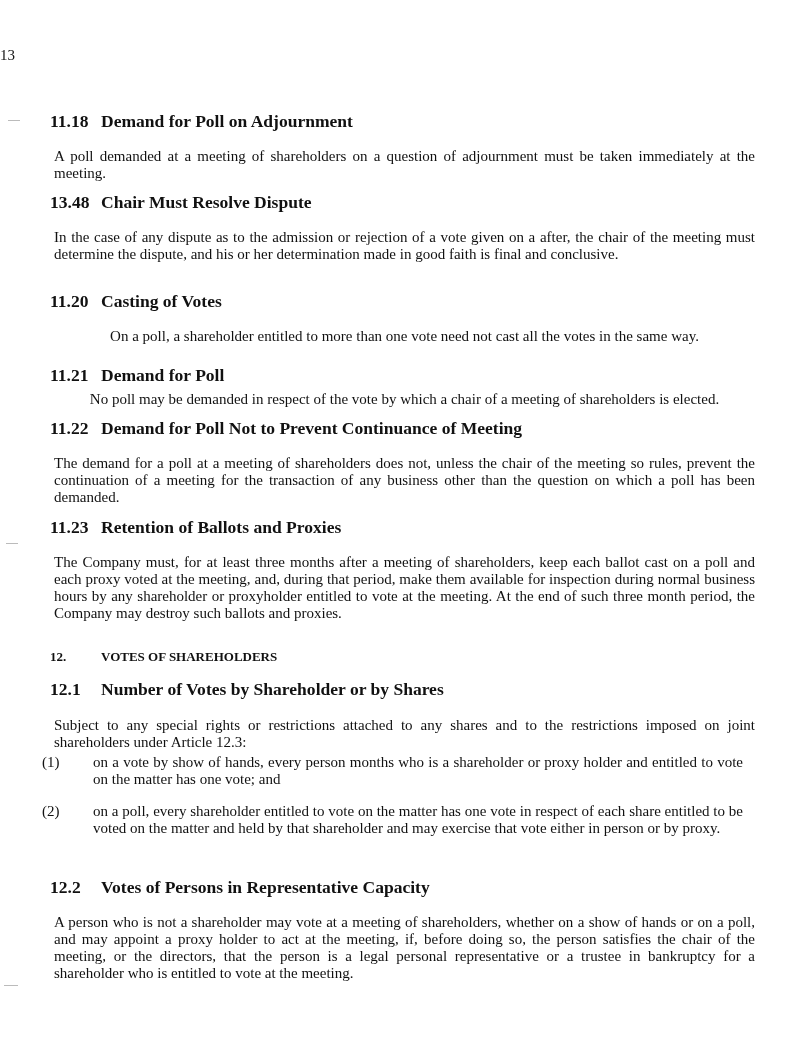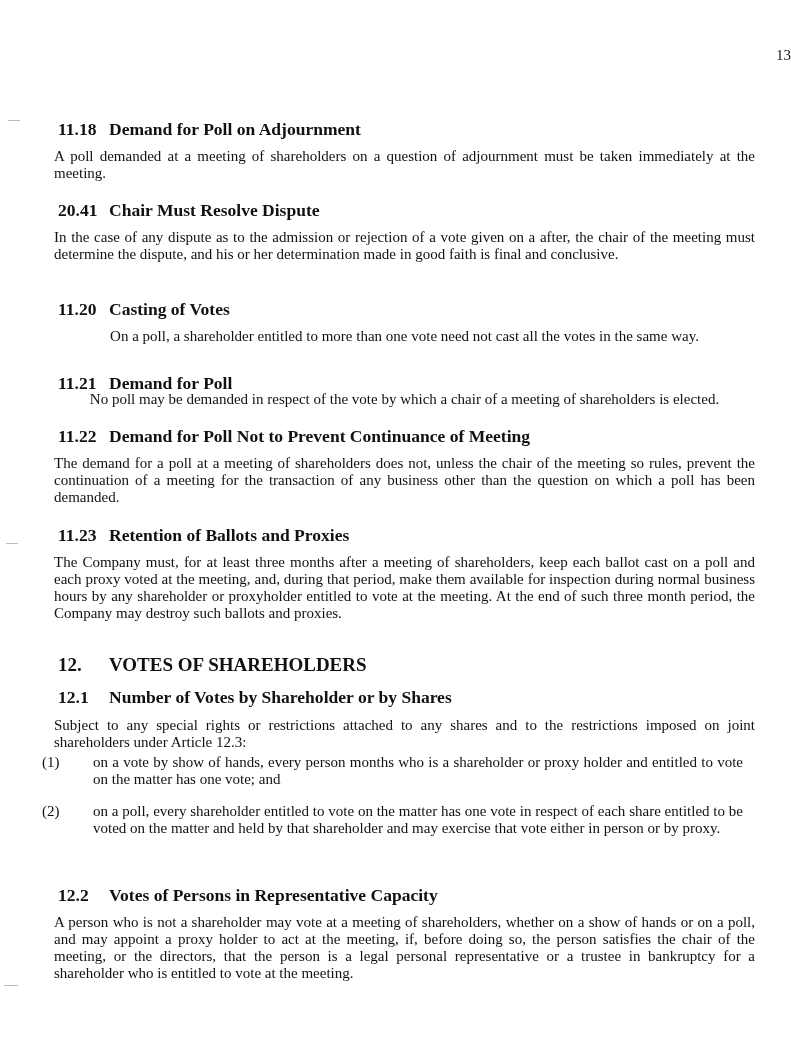--- a/index.html
+++ b/index.html
@@ -1,21 +1,21 @@
 <!DOCTYPE html>
 <html><head>
 <meta charset="utf-8">
 <style>
   html, body { margin: 0; padding: 0; background: #ffffff; }
   body { width: 791px; height: 1040px; position: relative; overflow: hidden;
          font-family: "Liberation Serif", "DejaVu Serif", serif; color: #111; }
-  .page-number { position: absolute; top: 47px; left: 0; width: 791px; text-align: right;
+  .page-number { position: absolute; top: 47px; left: 0; width: 791px; text-align: left;
                  font-size: 15px; }
   .content { position: absolute; left: 42px; top: 100px; width: 701px; font-size: 15px; line-height: 17px; }
-  .heading { font-weight: bold; margin: 16px; position: absolute; left: 0; white-space: nowrap; }
+  .heading { font-weight: bold; margin: 8px; position: absolute; left: 0; white-space: nowrap; }
   .heading .num { display: inline-block; width: 51px; }
   .heading.major .num { width: 51px; }
   .para { position: absolute; left: 0; width: 701px; margin: 12px; text-align: justify; }
   .para.last-left { text-align: center; }
   .item { position: absolute; left: 0; width: 701px; }
   .item .label { position: absolute; left: 0; top: 0; }
   .item .text { position: absolute; left: 51px; width: 650px; text-align: justify; }
   .speck { position: absolute; background: #bbb; width: 2px; height: 1px; }
 </style>
 </head>
@@ -24,21 +24,21 @@
 <div class="page-number">13</div>
 
 <div class="content">
 
   <h3 class="heading" style="top:5px">
     <span class="num">11.18</span><span>Demand for Poll on Adjournment</span>
   </h3>
   <p class="para" style="top:36px">A poll demanded at a meeting of shareholders on a question of adjournment must be taken immediately at the meeting.</p>
 
   <h3 class="heading" style="top:86px">
-    <span class="num">20.41</span><span>Chair Must Resolve Dispute</span>
+    <span class="num">13.48</span><span>Chair Must Resolve Dispute</span>
   </h3>
   <p class="para" style="top:117px">In the case of any dispute as to the admission or rejection of a vote given on a after, the chair of the meeting must determine the dispute, and his or her determination made in good faith is final and conclusive.</p>
 
   <h3 class="heading" style="top:185px">
     <span class="num">11.20</span><span>Casting of Votes</span>
   </h3>
   <p class="para last-left" style="top:216px">On a poll, a shareholder entitled to more than one vote need not cast all the votes in the same way.</p>
 
   <h3 class="heading" style="top:259px">
     <span class="num">11.21</span><span>Demand for Poll</span>
@@ -48,21 +48,21 @@
   <h3 class="heading" style="top:312px">
     <span class="num">11.22</span><span>Demand for Poll Not to Prevent Continuance of Meeting</span>
   </h3>
   <p class="para" style="top:343px">The demand for a poll at a meeting of shareholders does not, unless the chair of the meeting so rules, prevent the continuation of a meeting for the transaction of any business other than the question on which a poll has been demanded.</p>
 
   <h3 class="heading" style="top:411px">
     <span class="num">11.23</span><span>Retention of Ballots and Proxies</span>
   </h3>
   <p class="para" style="top:442px">The Company must, for at least three months after a meeting of shareholders, keep each ballot cast on a poll and each proxy voted at the meeting, and, during that period, make them available for inspection during normal business hours by any shareholder or proxyholder entitled to vote at the meeting. At the end of such three month period, the Company may destroy such ballots and proxies.</p>
 
-  <h2 class="heading major" style="top:540px; font-size:19px">
+  <h2 class="heading major" style="top:540px; font-size:13px">
     <span class="num">12.</span><span>VOTES OF SHAREHOLDERS</span>
   </h2>
 
   <h3 class="heading" style="top:573px">
     <span class="num">12.1</span><span>Number of Votes by Shareholder or by Shares</span>
   </h3>
   <p class="para" style="top:605px">Subject to any special rights or restrictions attached to any shares and to the restrictions imposed on joint shareholders under Article 12.3:</p>
 
   <div class="item" style="top:654px">
     <span class="label">(1)</span>

